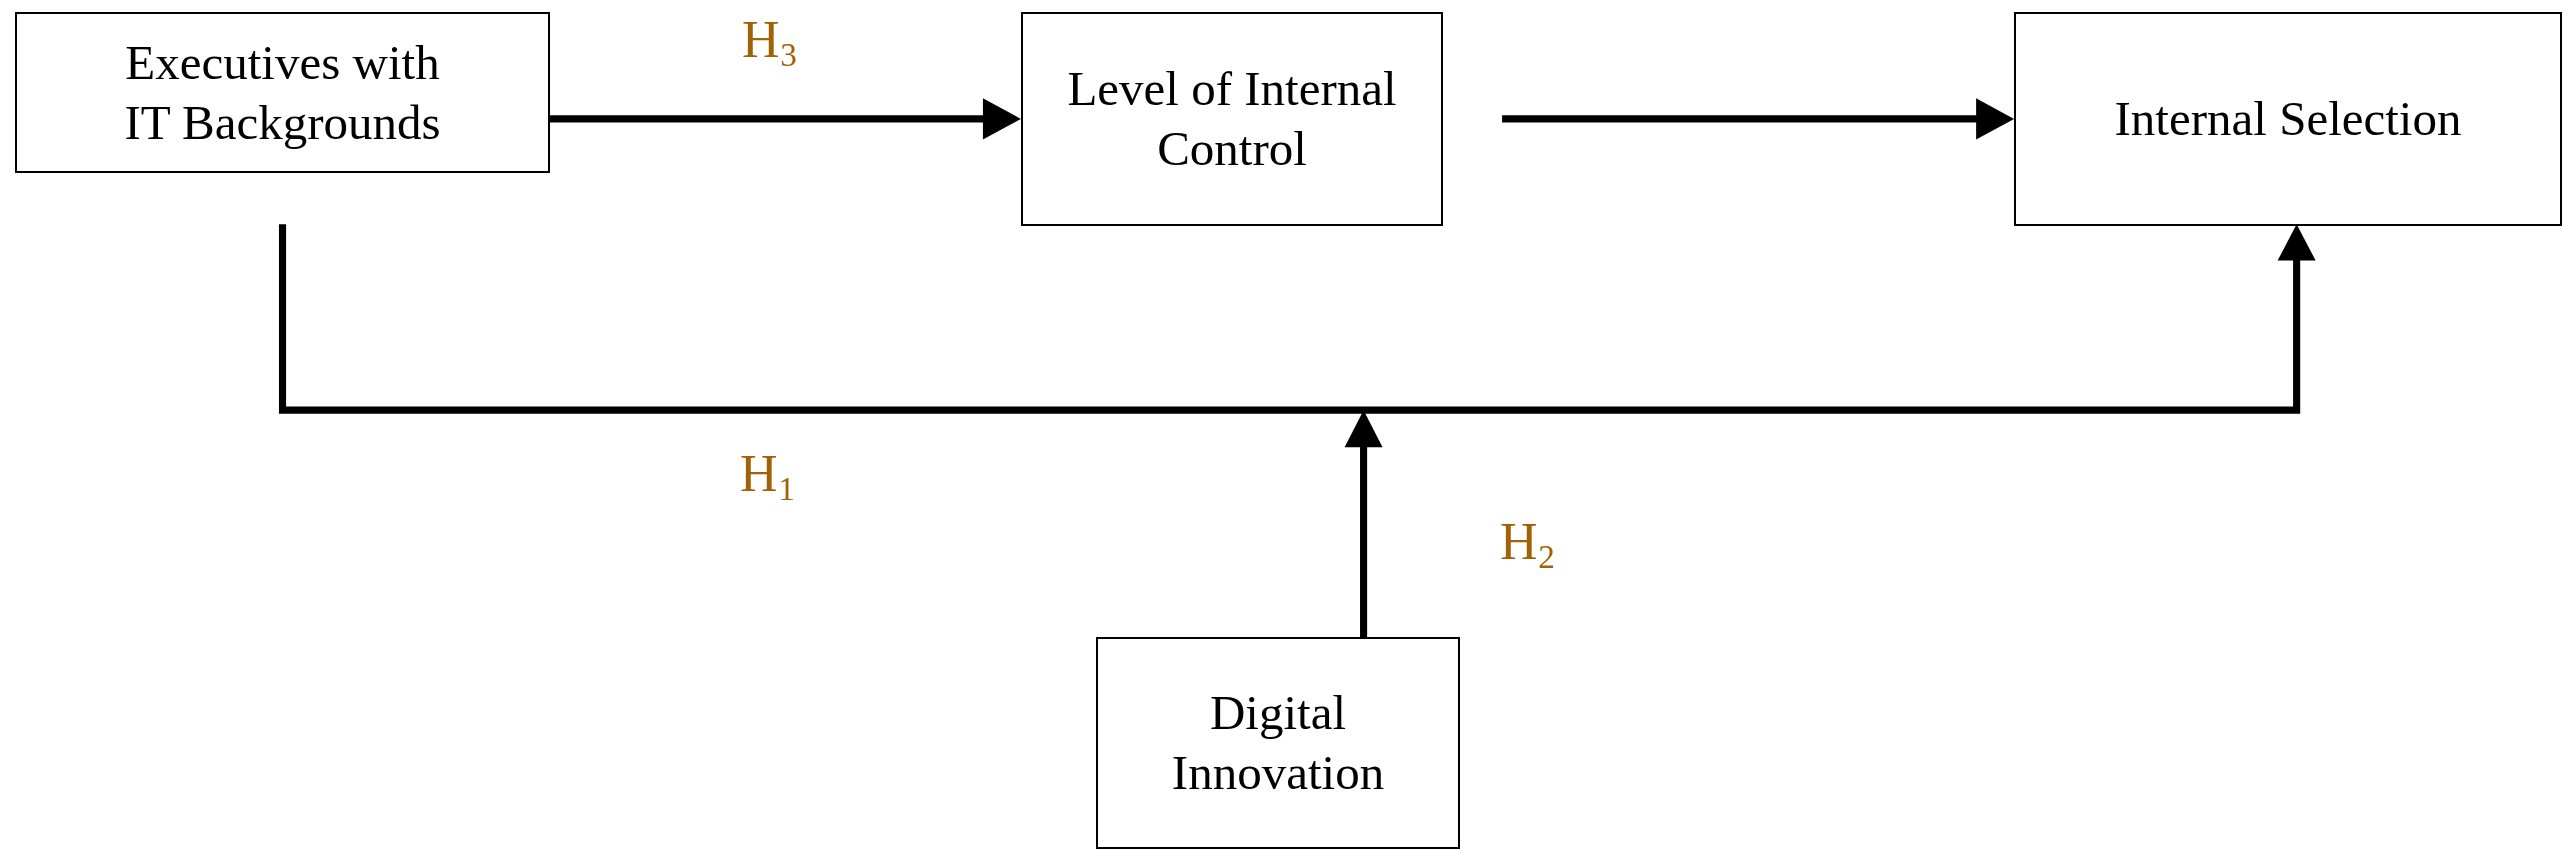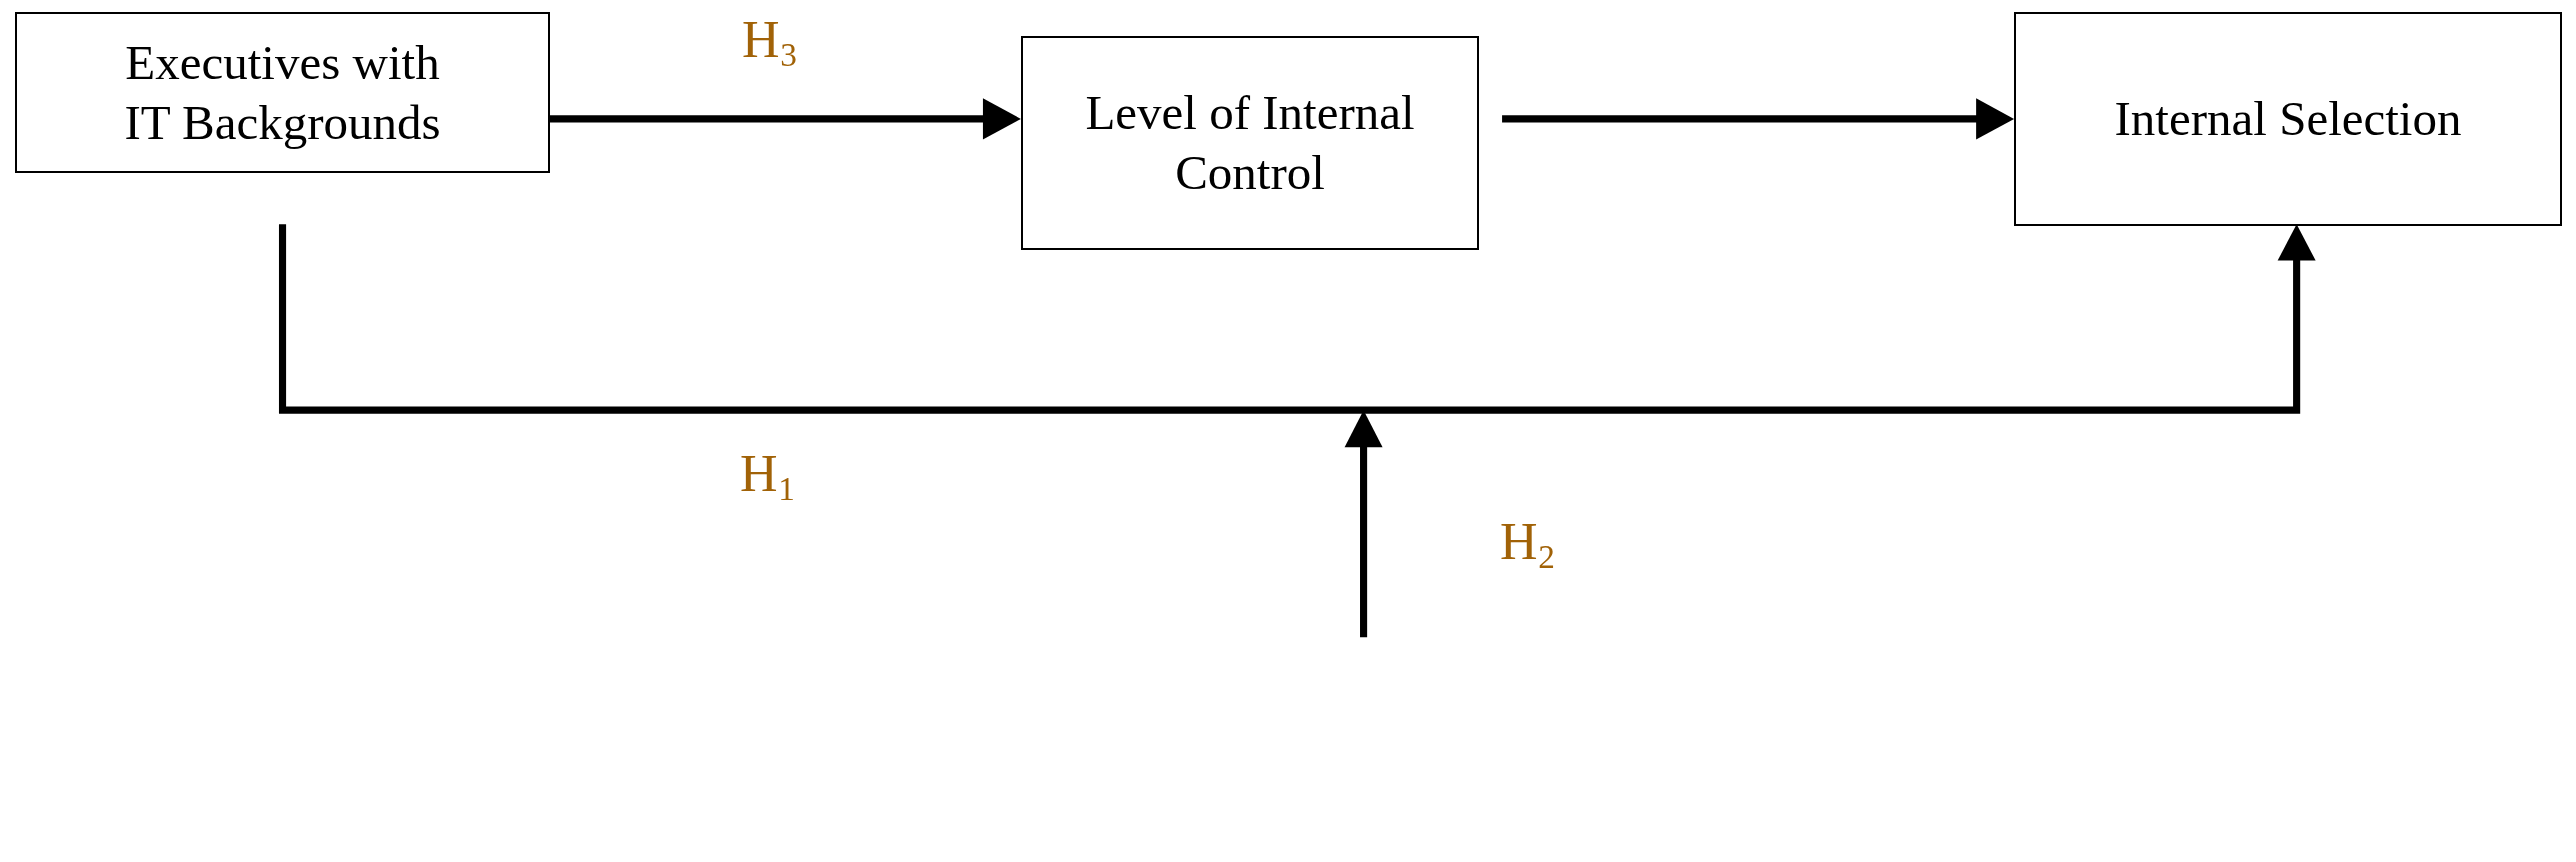--- a/index.html
+++ b/index.html
@@ -93,29 +93,32 @@
       <line class="edge-line" x1="1723" y1="805" x2="1723" y2="562"></line>
       <polygon class="edge-head" points="1723,518 1699,565 1747,565"></polygon>
     </g>
   </svg>
 
   <div class="node-box" style="left:15px; top:12px; width:535px; height:161px;">
     <span class="node-label">Executives with
 IT Backgrounds</span>
   </div>
 
-  <div class="node-box" style="left:1021px; top:12px; width:458px; height:214px;margin-top:24px;">
+  <div class="node-box" style="left:1021px; top:12px; width:422px; height:214px;">
     <span class="node-label">Level of Internal
 Control</span>
   </div>
 
   <div class="node-box" style="left:2014px; top:12px; width:548px; height:214px;">
     <span class="node-label">Internal Selection</span>
   </div>
 
+  <div class="node-box" style="left:1096px; top:637px; width:364px; height:212px;">
+    <span class="node-label">Digital Innovation</span>
+  </div>
 
   <div class="hyp-label" style="left:730px; top:14.2px;">
     <span>H</span><sub>3</sub>
   </div>
 
   <div class="hyp-label" style="left:728px; top:448px;">
     <span>H</span><sub>1</sub>
   </div>
 
   <div class="hyp-label" style="left:1488px; top:516px;">

